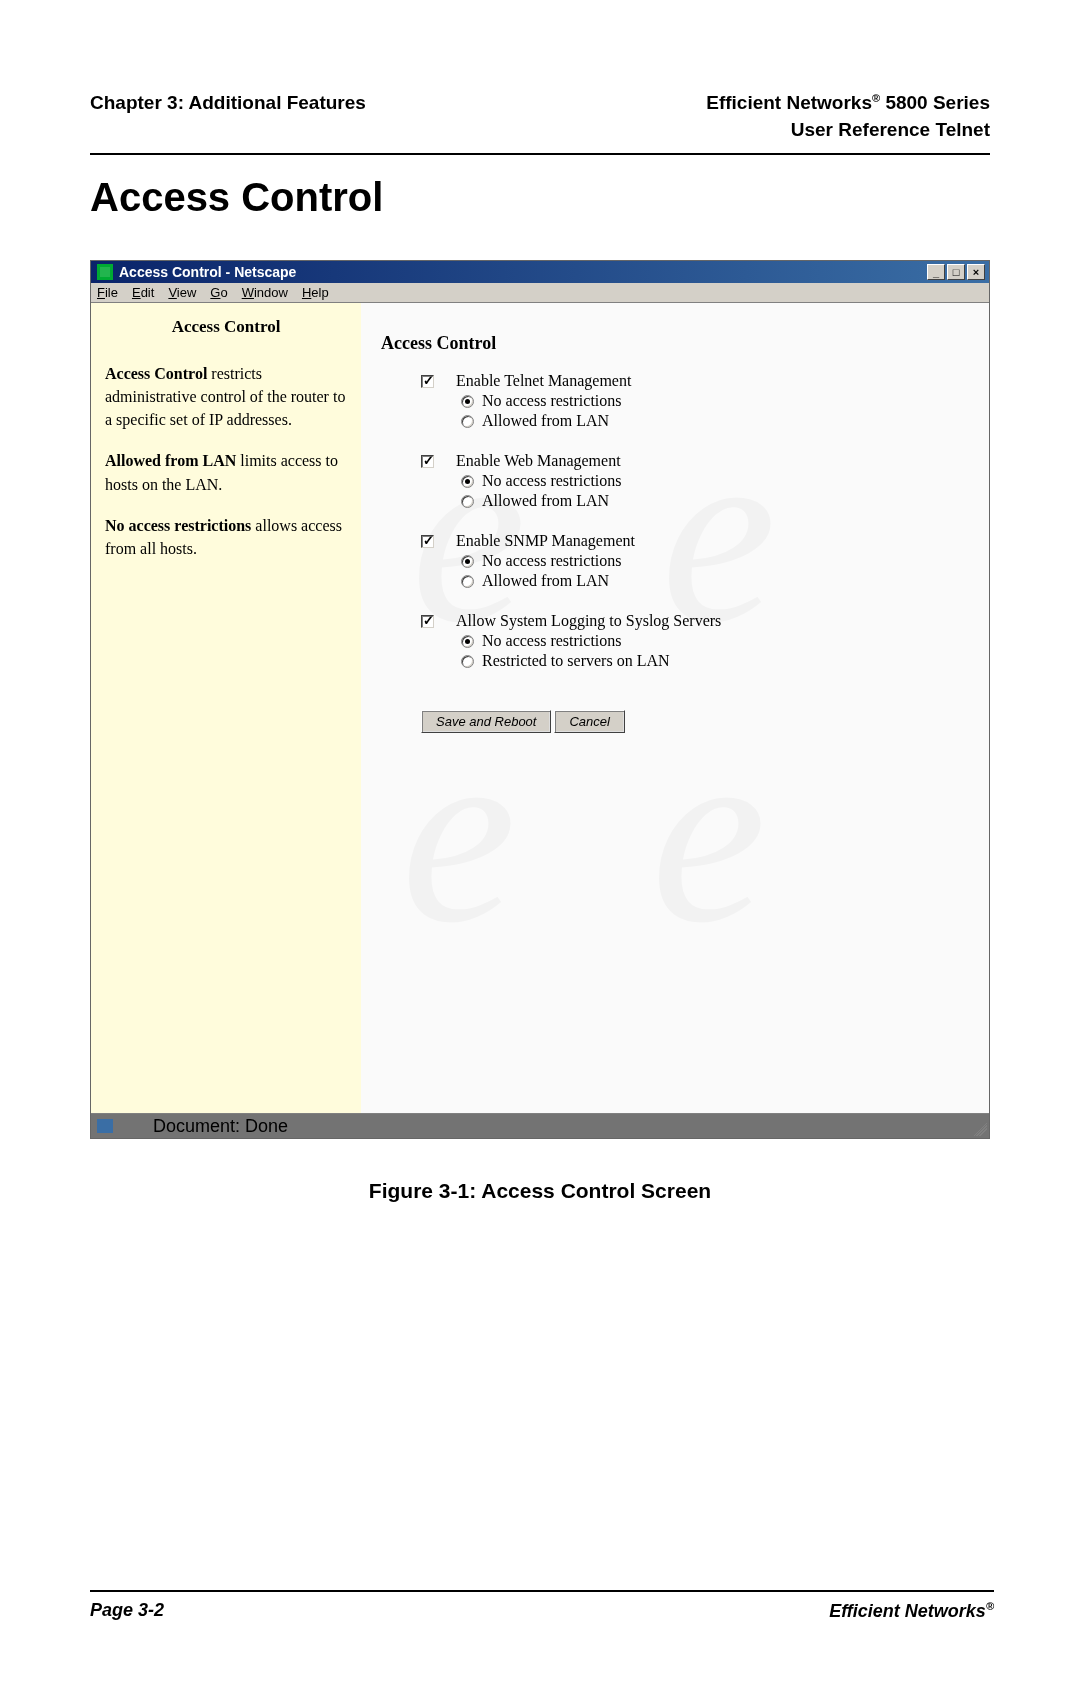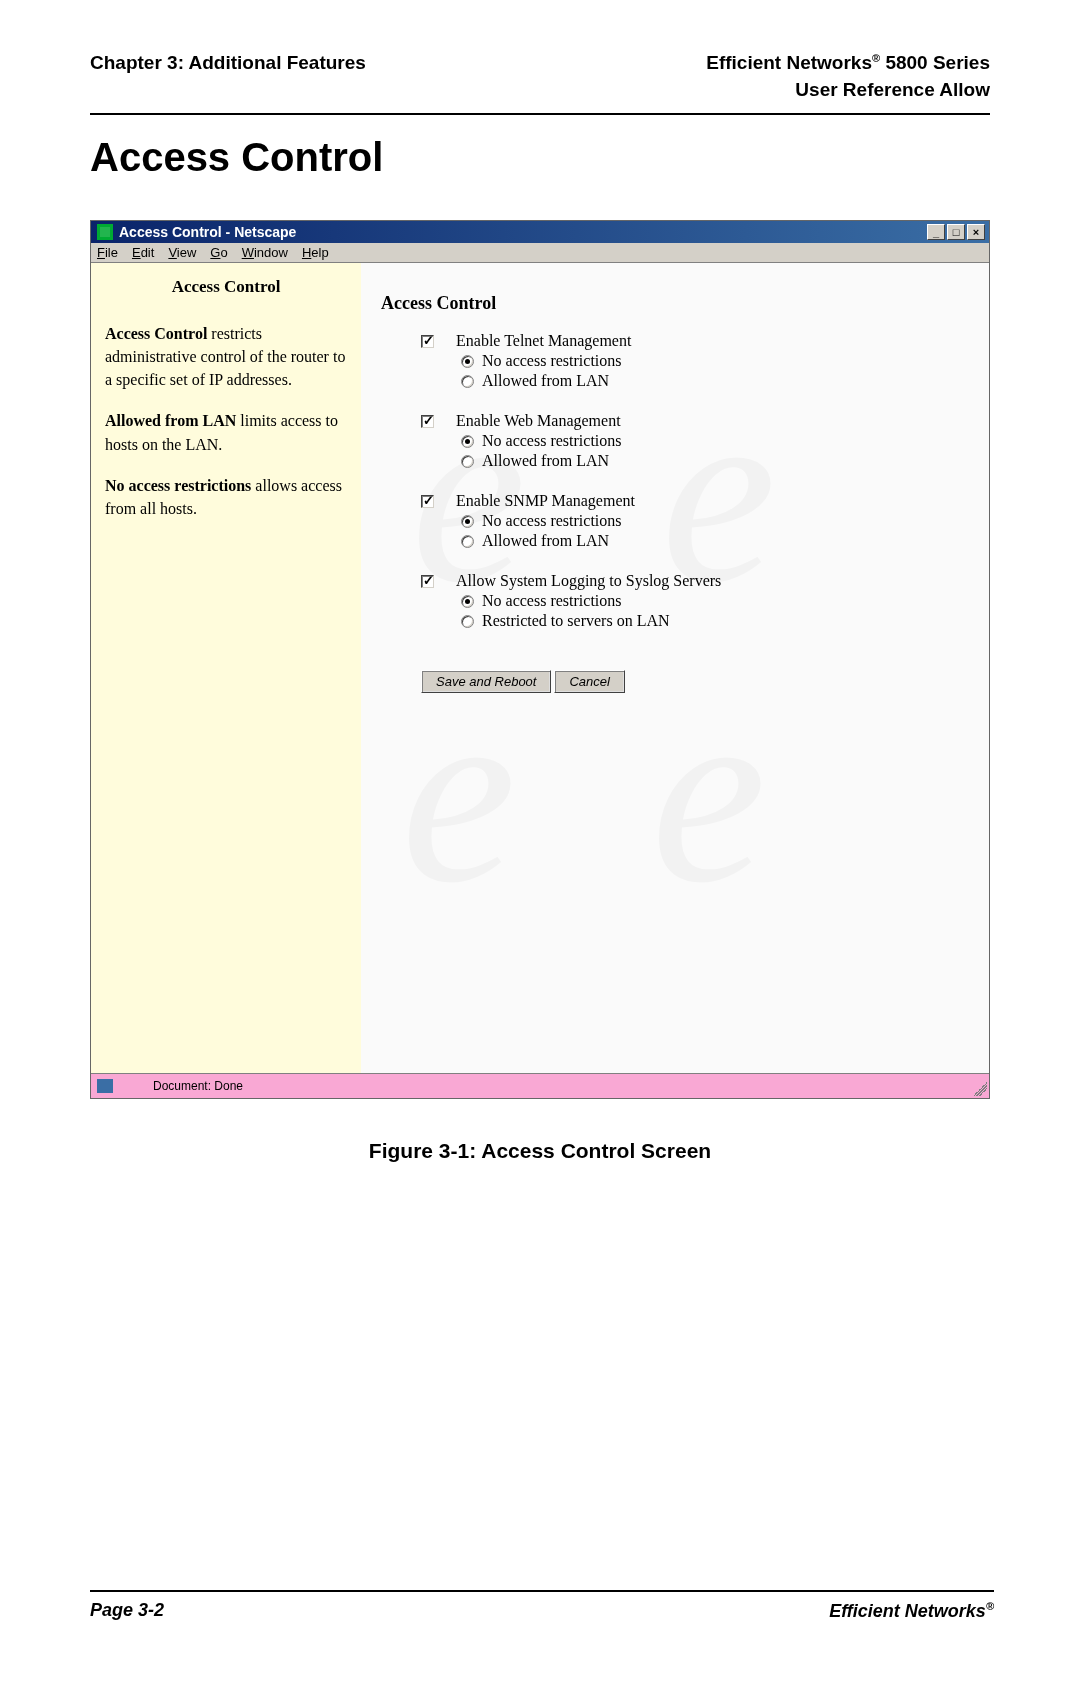--- a/index.html
+++ b/index.html
@@ -6,21 +6,21 @@
     margin: 0;
     padding: 0;
     background: #fff;
     font-family: "Times New Roman", serif;
     width: 1080px;
     height: 1682px;
     position: relative;
     box-sizing: border-box;
   }
   .page {
-    padding: 50px 90px 60px 90px;
+    padding: 90px 90px 60px 90px;
     box-sizing: border-box;
     height: 100%;
     position: relative;
   }
   .header-row {
     display: flex;
     justify-content: space-between;
     font-family: Arial, Helvetica, sans-serif;
     font-weight: bold;
     font-size: 19px;
@@ -222,24 +222,24 @@
     font-family: Tahoma, Arial, sans-serif;
     font-size: 13px;
     background: #d4d0c8;
     border: 1px solid #404040;
     border-top-color: #fff;
     border-left-color: #fff;
     padding: 3px 14px;
     box-shadow: 1px 1px 0 #808080 inset, -1px -1px 0 #dfdfdf inset;
   }
   .statusbar {
-    background: #f9a8d4;
+    background: #737373;
     border-top: 1px solid #808080;
     font-family: Tahoma, Arial, sans-serif;
-    font-size: 12px;
+    font-size: 18px;
     padding: 2px 6px;
     display: flex;
     align-items: center;
     gap: 40px;
     height: 20px;
     position: relative;
   }
   .status-icon {
     width: 16px;
     height: 14px;
@@ -290,21 +290,21 @@
 </style>
 </head>
 <body>
 
 <div class="page">
 
   <div class="header-row">
     <div>Chapter 3: Additional Features</div>
     <div class="header-right">
       <span>Efficient Networks</span><span class="sup">®</span><span> 5800 Series</span><br>
-      <span>User Reference Allow</span>
+      <span>User Reference Telnet</span>
     </div>
   </div>
   <hr class="hr-top">
 
   <div class="page-title">Access Control</div>
 
   <div class="browser-window">
     <div class="titlebar">
       <div class="titlebar-left">
         <span class="ns-icon"></span>

